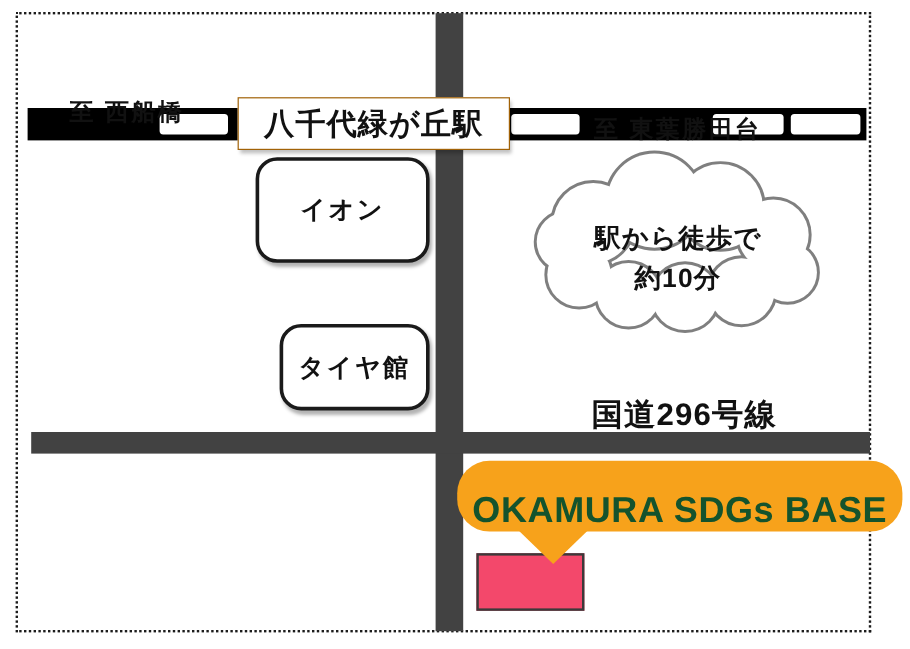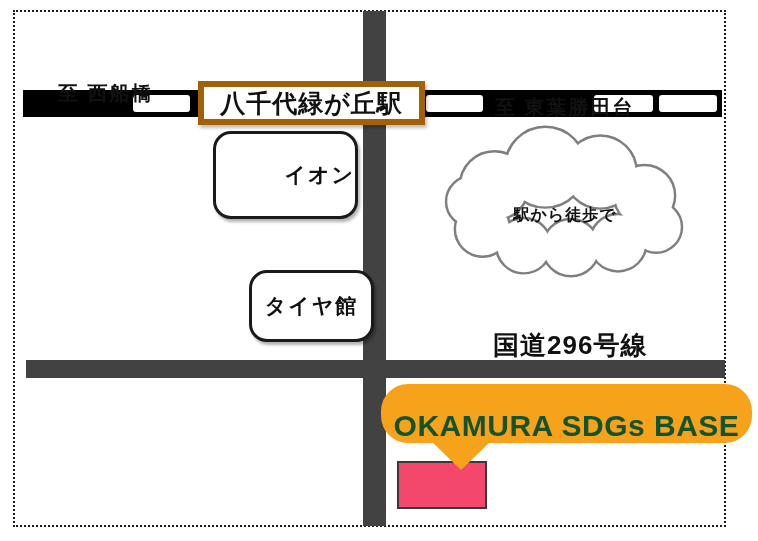--- a/index.html
+++ b/index.html
@@ -43,21 +43,21 @@
   .d1 { left: 110px; width: 57px; }
   .d2 { left: 403px; width: 57px; }
   .d3 { left: 571px; width: 59px; }
   .d4 { left: 636px; width: 58px; }
   
   .station-box {
     position: absolute;
     left: 198px; top: 81px;
     width: 227px; height: 44px;
     background: #ffffff;
-    border: 6px solid #a16207;
+    border: 1px solid #a16207;
     box-sizing: border-box;
     z-index: 3;
     display: flex; align-items: center; justify-content: center;
     font-size: 25px; font-weight: bold; letter-spacing: 1px;
     box-shadow: 2px 3px 3px rgba(0,0,0,0.25);
   }
   
   .dir-label {
     position: absolute;
     font-size: 20px; font-weight: bold; letter-spacing: 2px;
@@ -70,38 +70,38 @@
     position: absolute;
     background: #ffffff;
     border: 3px solid #1a1a1a;
     border-radius: 18px;
     box-sizing: border-box;
     display: flex; align-items: center; justify-content: center;
     font-size: 21px; font-weight: bold; letter-spacing: 2px;
     z-index: 2;
     box-shadow: 2px 3px 3px rgba(0,0,0,0.3);
   }
-  .b-aeon    { left: 213px; top: 131px; width: 145px; height: 88px; justify-content: flex-end; }
-  .b-taiyakan{ left: 233px; top: 270px; width: 125px; height: 72px; margin-left: 16px; }
+  .b-aeon    { left: 213px; top: 131px; width: 145px; height: 88px; }
+  .b-taiyakan{ left: 233px; top: 270px; width: 125px; height: 72px; }
   .b-taiyo   { left: 220px; top: 386px; width: 127px; height: 74px; }
   
   .cloud {
     position: absolute;
     left: 443px; top: 123px;
     width: 244px; height: 157px;
     z-index: 2;
   }
   .cloud svg { position: absolute; left: 0; top: 0; overflow: visible; }
   .cloud-text {
     position: absolute; left: 0; top: 0;
     width: 100%; height: 100%;
     display: flex; flex-direction: column;
     align-items: center; justify-content: center;
     transform: translateY(13px);
-    font-size: 16px; font-weight: bold; line-height: 33px;
+    font-size: 22px; font-weight: bold; line-height: 33px;
     letter-spacing: 1px; text-align: center;
     z-index: 3;
   }
   
   .road-name {
     position: absolute;
     left: 493px; top: 328px;
     font-size: 26px; font-weight: bold; letter-spacing: 1px;
     z-index: 2; white-space: nowrap;
   }
@@ -189,20 +189,21 @@
         <circle cx="217" cy="106" r="25"></circle>
         <circle cx="178" cy="122" r="28"></circle>
         <circle cx="130" cy="127" r="28"></circle>
         <circle cx="82" cy="125" r="27"></circle>
         <circle cx="40" cy="108" r="27"></circle>
         <circle cx="29" cy="80" r="25"></circle>
       </g>
     </svg>
     <div class="cloud-text">
       <span>駅から徒歩で</span>
+      <span>約10分</span>
     </div>
   </div>
 
   <div class="road-name">国道296号線</div>
 
   <div class="dest-callout">
     <span>OKAMURA SDGs BASE</span>
   </div>
   <div class="dest-tail"></div>
   <div class="dest-building"></div>

